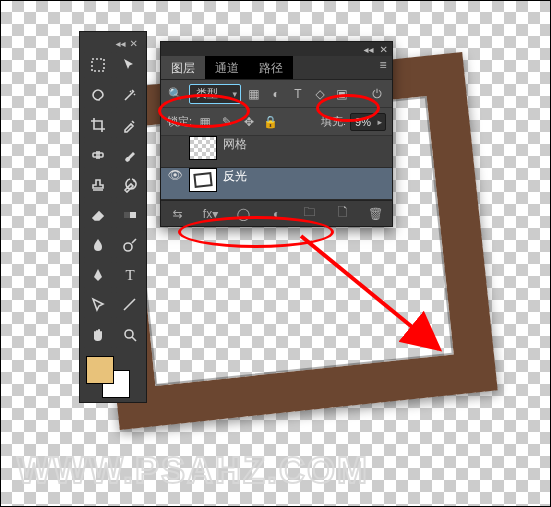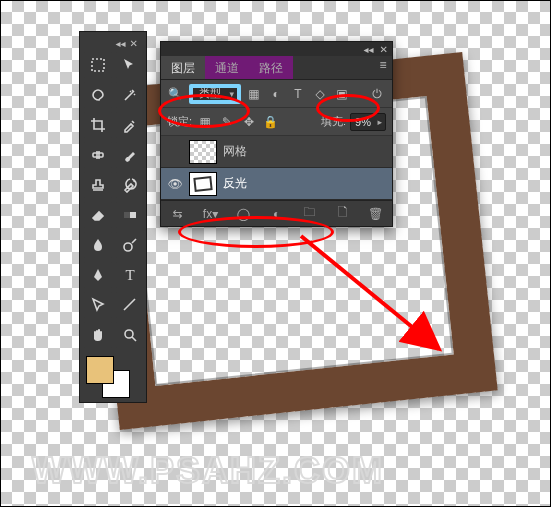--- a/index.html
+++ b/index.html
@@ -76,49 +76,49 @@
     height: 14px; background: #2d2d2d;
     display: flex; justify-content: flex-end; align-items: center; gap: 6px;
     padding: 0 4px; font-size: 10px; color: #aaa;
   }
   .tabs {
     background: #353535; display: flex; height: 24px;
     border-bottom: 1px solid #222;
   }
   .tab {
     padding: 0 10px; line-height: 24px; font-size: 12px;
-    color: #aaa; background: #701a75;
+    color: #aaa; background: #000000;
   }
   .tab.active { background: #464646; color: #ddd; }
   .row {
     display: flex; align-items: center; height: 28px;
     padding: 0 6px; gap: 4px;
     border-bottom: 1px solid #333;
   }
   .select {
-    background: #2d2d2d; border: 4px solid #7dd3fc; height: 20px;
+    background: #2d2d2d; border: 1px solid #7dd3fc; height: 20px;
     padding: 0 14px 0 6px; font-size: 11px; color: #ccc;
     display: flex; align-items: center; position: relative; border-radius: 2px;
   }
   .select:after { content: "▾"; position: absolute; right: 3px; font-size: 9px; color: #aaa; }
   .iconbtn {
     width: 18px; height: 18px; display: flex; align-items: center;
     justify-content: center; color: #bbb; font-size: 12px;
     background: transparent;
   }
   .numbox { background: #2d2d2d; border: 1px solid #1a1a1a; height: 18px;
     padding: 0 14px 0 4px; font-size: 11px; color: #ddd; min-width: 34px;
     display: flex; align-items: center; justify-content: flex-end;
     position: relative; border-radius: 2px;
   }
   .numbox:after { content: "▸"; position: absolute; right: 3px; font-size: 9px; color: #aaa; }
   .lbl { font-size: 11px; color: #ccc; white-space: nowrap; }
   .layer-list { display: flex; flex-direction: column; }
   .layer-row {
-    display: flex; align-items: center; height: 32px;
+    display: flex; align-items: flex-start; height: 32px;
     padding: 0 6px; gap: 6px;
     background: #404040; border-bottom: 1px solid #2a2a2a;
   }
   .layer-row.sel { background: #5a6a7c; color: #fff; }
   .eye { width: 16px; text-align: center; color: #ddd; }
   .thumb {
     width: 28px; height: 24px; background: #fff;
     border: 1px solid #000; display: flex; align-items: center;
     justify-content: center; font-size: 10px; color: #333;
   }
@@ -139,21 +139,21 @@
     border: 3px solid #ff0000; border-radius: 50%;
     position: absolute;
   }
   .ring1 { left: 157px; top: 93px; width: 92px; height: 34px; }
   .ring2 { left: 315px; top: 93px; width: 64px; height: 28px; }
   .ring3 { left: 177px; top: 215px; width: 156px; height: 32px; }
   .arrow-svg { position: absolute; left: 0; top: 0; width: 551px; height: 507px; }
 
   
   .watermark {
-    position: absolute; left: 31px; bottom: 14px;
+    position: absolute; left: 16px; bottom: 14px;
     font-family: Arial, sans-serif;
     font-weight: 900; font-size: 36px; letter-spacing: 2px;
     color: transparent; -webkit-text-stroke: 2px #d9d9d9;
     opacity: .9;
   }
 </style>
 </head>
 <body>
 
 <div class="frame-outer">

